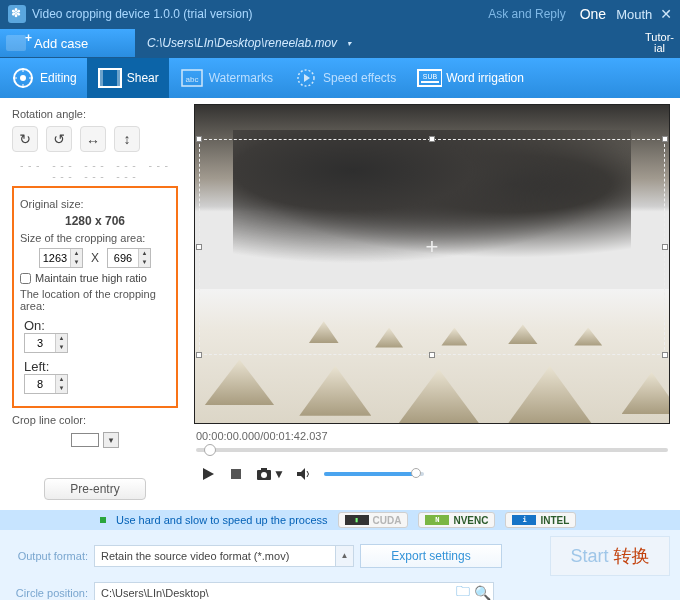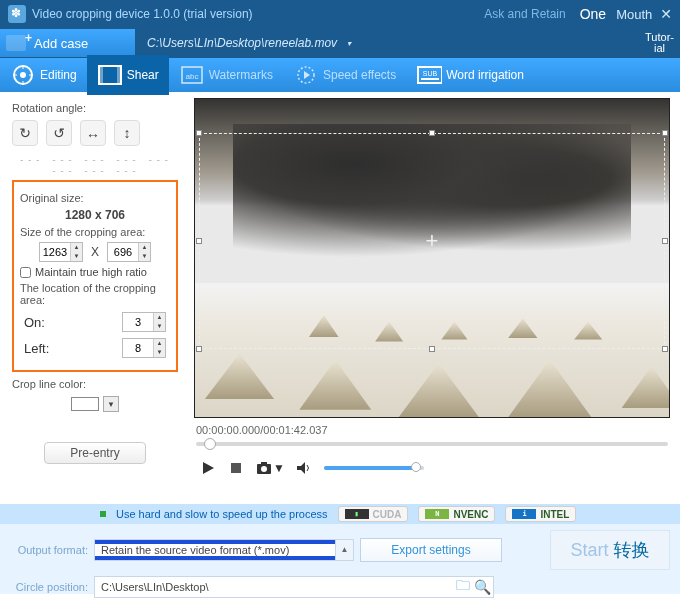--- a/index.html
+++ b/index.html
@@ -19,21 +19,21 @@
   
   .casebar { height:30px; background:linear-gradient(#1b5a8f,#1b5a8f); display:flex; align-items:center; }
   .addbtn { width:135px; height:28px; background:linear-gradient(#3fa8ff,#2a8de0); display:flex; align-items:center; color:#fff; font-size:13px; padding-left:6px; cursor:pointer; }
   .addbtn .plusicon { width:20px; height:16px; background:#fff3; margin-right:8px; border-radius:2px; position:relative; }
   .addbtn .plusicon::after { content:'+'; position:absolute; color:#fff; right:-6px; top:-4px; font-size:12px; font-weight:bold; }
   .path { margin-left:12px; color:#d2eaff; font-size:12px; font-style:italic; position:relative; }
   .path .chev { position:absolute; right:-14px; top:3px; color:#d2eaff; font-size:8px; }
   .tutor { margin-left:auto; color:#fff; font-size:11px; line-height:11px; text-align:center; padding-right:6px; }
 
   
-  .toolbar { height:34px; background:linear-gradient(#3fa8ff,#2a8de0); display:flex; align-items:center; }
+  .toolbar { height:40px; background:linear-gradient(#3fa8ff,#2a8de0); display:flex; align-items:center; }
   .tool { display:flex; align-items:center; height:40px; padding:0 10px; color:#fff; font-size:12px; cursor:pointer; }
   .tool.active { background:#0c64a8; }
   .tool .ticon { width:26px; height:26px; margin-right:4px; display:flex; align-items:center; justify-content:center; }
   .tool.muted { color:#bcdfff; }
   .ticon svg { display:block; }
 
   
   .main { display:flex; height:412px; }
   .panel { width:190px; padding:6px 12px; color:#444; font-size:11px; }
   .panel .label { margin:4px 0; color:#555; }
@@ -43,21 +43,21 @@
   .sublabel { color:#444; margin-top:-2px; }
   .redbox { border:2px solid #f97316; padding:6px 6px; margin-top:4px; }
   .sizeval { text-align:center; font-size:12px; font-weight:bold; margin:4px 0; }
   .dimrow { display:flex; align-items:center; justify-content:center; gap:8px; margin:4px 0; font-size:12px; }
   .numin { width:44px; height:20px; border:1px solid #bbb; display:flex; }
   .numin input { width:30px; border:0; text-align:center; font-size:11px; outline:none; }
   .numin .spin { width:14px; display:flex; flex-direction:column; }
   .numin .spin div { flex:1; background:#eee; border-left:1px solid #ccc; font-size:6px; text-align:center; line-height:8px; cursor:pointer; }
   .chk { display:flex; align-items:center; gap:4px; margin:4px 0; }
   .chk input { width:11px; height:11px; }
-  .locrow { display:flex; align-items:center; justify-content:space-between; margin:6px 4px; }
+  .locrow { display:flex; align-items:flex-start; justify-content:space-between; margin:6px 4px;flex-direction:column; }
   .locrow .loclabel { font-size:13px; color:#333; }
   .colorrow { display:flex; align-items:center; gap:4px; justify-content:center; margin:6px 0; }
   .colorbox { width:28px; height:14px; background:#fff; border:1px solid #888; }
   .colorbtn { width:16px; height:16px; border:1px solid #aaa; background:#eee; font-size:9px; text-align:center; line-height:14px; cursor:pointer; }
   .prebtn { width:102px; height:22px; margin:30px auto 0; border:1px solid #ccc; border-radius:4px; background:linear-gradient(#fff,#eee); text-align:center; line-height:20px; font-size:12px; color:#555; cursor:pointer; }
 
   
   .preview { flex:1; padding:6px 10px 6px 4px; display:flex; flex-direction:column; }
   .vidbox { flex:0 0 320px; background:linear-gradient(#3a3a3a,#3a3a3a); border:1px solid #222; position:relative; overflow:hidden; }
   .sky { position:absolute; top:0; left:0; right:0; height:58%;
@@ -106,39 +106,39 @@
   .accband .dot { width:6px; height:6px; background:#2aa63d; }
   .chip { display:flex; align-items:center; gap:4px; border:1px solid #cfcfcf; background:#f6f6f6; border-radius:3px; padding:0 6px; height:16px; font-size:10px; color:#2b5b2b; font-weight:bold; }
   .chip.dis { color:#b5b5b5; }
   .chip .blk { width:24px; height:10px; background:#333; color:#7f7; font-size:7px; display:flex; align-items:center; justify-content:center; font-family:monospace;}
   .chip .blk.g { background:#7bb642; color:#fff;}
   .chip .blk.b { background:#1573c7; color:#fff;}
 
   .bottom { height:70px; background:#e7f3ff; padding:6px 10px; display:flex; flex-direction:column; gap:8px; }
   .brow { display:flex; align-items:center; gap:6px; }
   .blabel { width:78px; text-align:right; color:#7aa6cf; font-size:11px; }
-  .ddwrap { flex:0 0 260px; height:22px; border:1px solid #c6d7e7; background:#1d4ed8; display:flex; align-items:center; }
+  .ddwrap { flex:0 0 260px; height:22px; border:1px solid #c6d7e7; background:#1d4ed8; display:flex; }
   .ddwrap input { flex:1; border:0; padding:0 6px; font-size:11px; color:#444; outline:none; }
   .ddwrap .ddbtn { width:18px; height:100%; background:#eef4fb; border-left:1px solid #c6d7e7; text-align:center; font-size:8px; color:#666; line-height:20px; cursor:pointer; }
   .expbtn { width:142px; height:24px; border:1px solid #bcd4eb; background:linear-gradient(#fff,#f1f7fd); color:#3393d8; font-size:12px; text-align:center; line-height:22px; cursor:pointer; }
   .startbtn { margin-left:auto; width:120px; height:40px; background:#eef4fb; border:1px solid #d6e6f5; color:#9fc6e8; font-size:18px; text-align:center; line-height:38px; cursor:pointer; position:relative; }
-  .startbtn span:last-child { color:#0369a1;text-align:center; }
+  .startbtn span:last-child { color:#c2410c;text-align:center; }
   .pathwrap { flex:0 0 400px; height:22px; border:1px solid #c6d7e7; background:#fff; display:flex; align-items:center; }
   .pathwrap input { flex:1; border:0; padding:0 6px; font-size:11px; color:#444; outline:none; }
   .fld { width:20px; text-align:center; color:#3393d8; font-size:14px; cursor:pointer; }
   .mag { width:20px; text-align:center; color:#3393d8; font-size:14px; cursor:pointer; }
 </style>
 </head>
 <body>
 
 <div class="titlebar">
   <div class="logo"></div>
   <div class="title">Video cropping device 1.0.0 (trial version)</div>
   <div class="spacer"></div>
-  <div class="ask">Ask and Retain</div>
+  <div class="ask">Ask and Reply</div>
   <div class="one">One</div>
   <div class="mouth">Mouth</div>
   <div class="close">✕</div>
 </div>
 
 <div class="casebar">
   <div class="addbtn">
     <div class="plusicon"></div>
     <span>Add case</span>
   </div>

